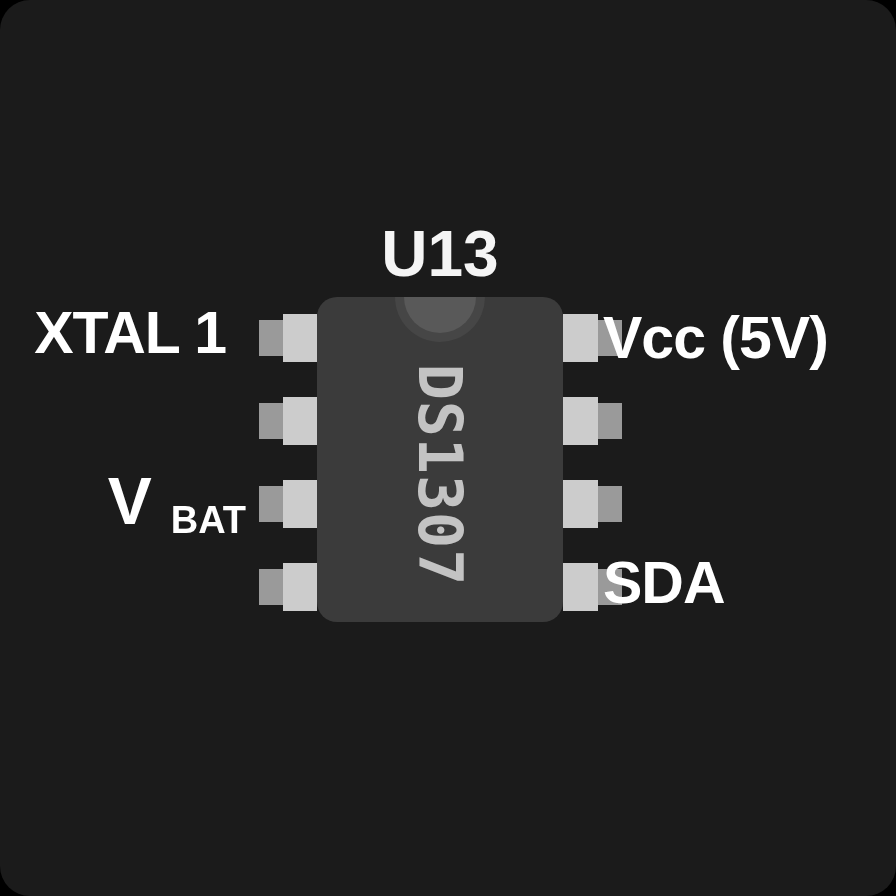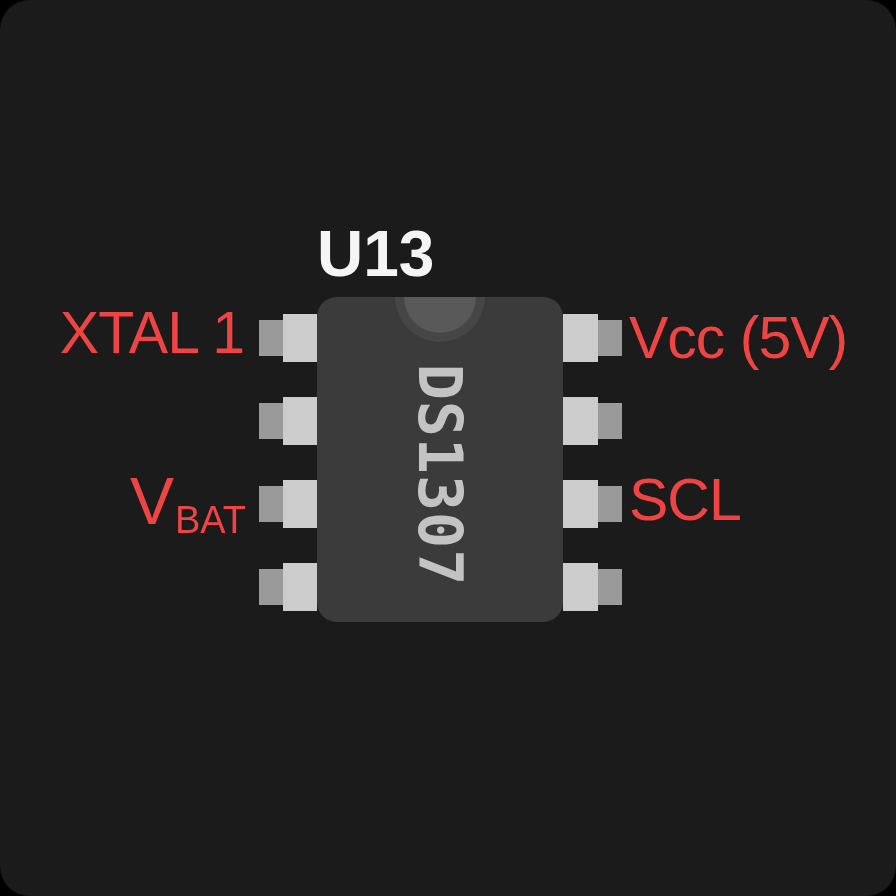--- a/index.html
+++ b/index.html
@@ -50,21 +50,21 @@
     font-weight: bold;
     font-size: 60px;
     letter-spacing: 1px;
     color: #c3c3c3;
   }
   
   .ref-des {
     position: absolute;
     left: 317px; top: 222px;
     width: 246px;
-    text-align: left;
+    text-align: center;
     font-size: 64px;
     font-weight: bold;
     line-height: 64px;
     color: #f5f5f5;
   }
   
   .pin {
     position: absolute;
     top: calc(var(--cy) - 24px);
     height: 48px;
@@ -82,34 +82,34 @@
     background: #cccccc;
   }
   .pin-right .lead-inner { width: 35px; }
   
   .pin-label {
     position: absolute;
     top: var(--cy);
     transform: translateY(-52%);
     white-space: nowrap;
     font-size: 59px;
-    font-weight: normal;
+    font-weight: bold;
     letter-spacing: -1px;
-    color: #ef4444;
+    color: #ffffff;
     line-height: 1;
   }
   .label-left  { right: 650px; text-align: right; }
-  .label-right { left: 629px;  text-align: center; }
+  .label-right { left: 603px;  text-align: center; }
   .label-main-lg { font-size: 66px; }
   .sub {
     font-size: 38px;
     letter-spacing: 0;
     position: relative;
     top: 9px;
-    margin-left: 2px;
+    margin-left: 20px;
   }
 </style>
 </head>
 <body>
 
 <div class="canvas">
 
   <div class="ref-des">U13</div>
 
   <div class="chip">
@@ -156,17 +156,17 @@
   <div class="pin-label label-left" style="--cy:335px">
     <span>XTAL 1</span><span class="sub"></span>
   </div>
   <div class="pin-label label-left" style="--cy:502px">
     <span class="label-main-lg">V</span><span class="sub">BAT</span>
   </div>
 
   <div class="pin-label label-right" style="--cy:340px">
     <span>Vcc (5V)</span>
   </div>
-  <div class="pin-label label-right" style="--cy:502px">
-    <span>SCL</span>
+  <div class="pin-label label-right" style="--cy:585px">
+    <span>SDA</span>
   </div>
 
 </div>
 
 </body></html>

